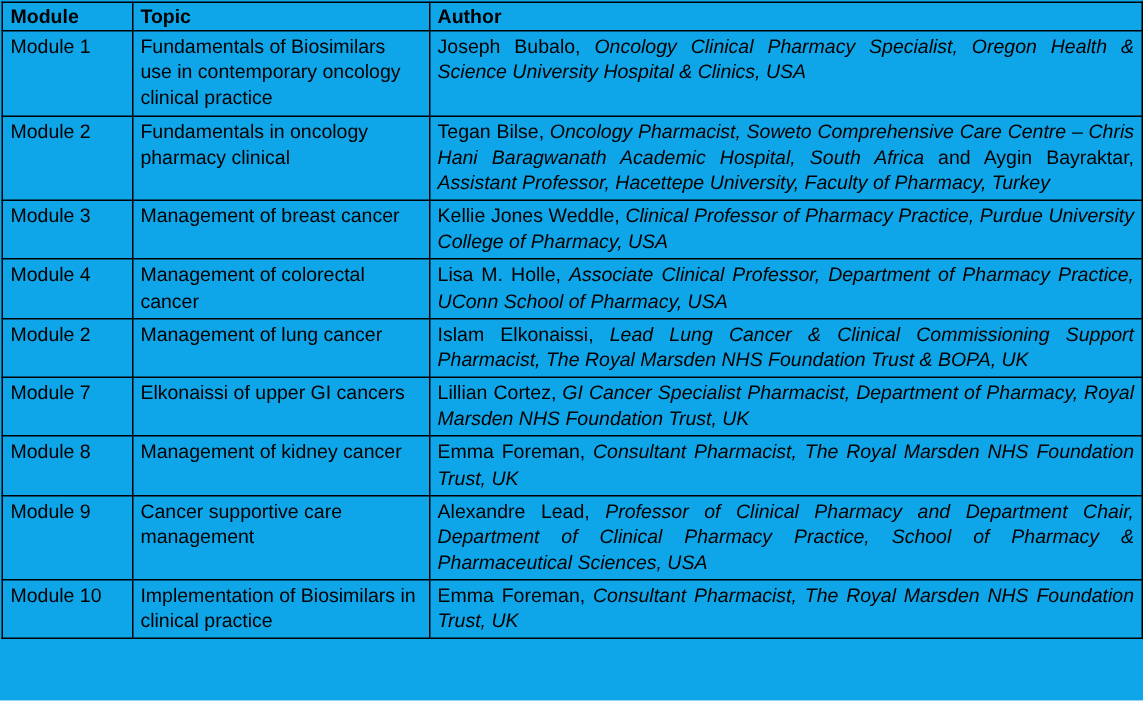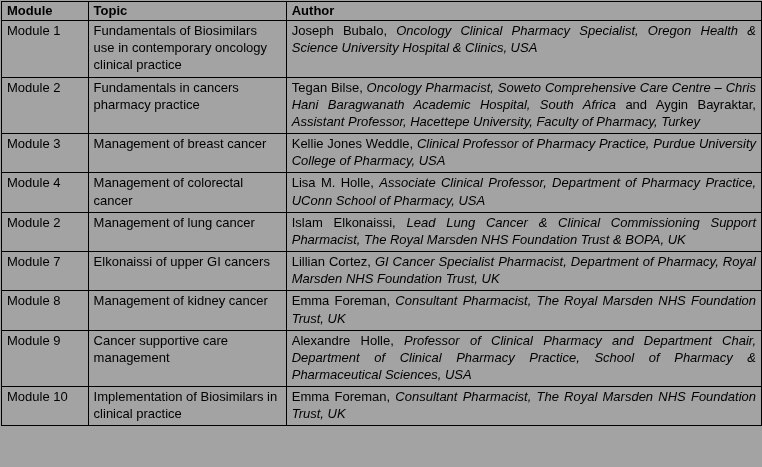--- a/index.html
+++ b/index.html
@@ -6,21 +6,21 @@
   html, body {
     margin: 0;
     padding: 0;
     background: #ffffff;
     color: #000000;
     font-family: "Liberation Sans", sans-serif;
   }
   .page {
     width: 762px;
     height: 467px;
-    background: #a3a3a3;
+    background: #0ea5e9;
     overflow: hidden;
   }
   table.modules-table {
     border-collapse: collapse;
     width: 761px;
     table-layout: fixed;
     margin: 1px 0 0 1px;
   }
   .modules-table th,
   .modules-table td {
@@ -60,21 +60,21 @@
       </tr>
     </thead>
     <tbody id="table-body">
         <tr>
           <td class="cell-module">Module 1</td>
           <td class="cell-topic">Fundamentals of Biosimilars use in contemporary oncology clinical practice</td>
           <td class="cell-author"><span>Joseph Bubalo, </span><span class="italic">Oncology Clinical Pharmacy Specialist, Oregon Health &amp; Science University Hospital &amp; Clinics, USA</span></td>
         </tr>
         <tr>
           <td class="cell-module">Module 2</td>
-          <td class="cell-topic">Fundamentals in cancers pharmacy practice</td>
+          <td class="cell-topic">Fundamentals in oncology pharmacy clinical</td>
           <td class="cell-author"><span>Tegan Bilse, </span><span class="italic">Oncology Pharmacist, Soweto Comprehensive Care Centre – Chris Hani Baragwanath Academic Hospital, South Africa</span><span> and Aygin Bayraktar, </span><span class="italic">Assistant Professor, Hacettepe University, Faculty of Pharmacy, Turkey</span></td>
         </tr>
         <tr>
           <td class="cell-module">Module 3</td>
           <td class="cell-topic">Management of breast cancer</td>
           <td class="cell-author"><span>Kellie Jones Weddle, </span><span class="italic">Clinical Professor of Pharmacy Practice, Purdue University College of Pharmacy, USA</span></td>
         </tr>
         <tr>
           <td class="cell-module">Module 4</td>
           <td class="cell-topic">Management of colorectal cancer</td>
@@ -91,21 +91,21 @@
           <td class="cell-author"><span>Lillian Cortez, </span><span class="italic">GI Cancer Specialist Pharmacist, Department of Pharmacy, Royal Marsden NHS Foundation Trust, UK</span></td>
         </tr>
         <tr>
           <td class="cell-module">Module 8</td>
           <td class="cell-topic">Management of kidney cancer</td>
           <td class="cell-author"><span>Emma Foreman, </span><span class="italic">Consultant Pharmacist, The Royal Marsden NHS Foundation Trust, UK</span></td>
         </tr>
         <tr>
           <td class="cell-module">Module 9</td>
           <td class="cell-topic">Cancer supportive care management</td>
-          <td class="cell-author"><span>Alexandre Holle, </span><span class="italic">Professor of Clinical Pharmacy and Department Chair, Department of Clinical Pharmacy Practice, School of Pharmacy &amp; Pharmaceutical Sciences, USA</span></td>
+          <td class="cell-author"><span>Alexandre Lead, </span><span class="italic">Professor of Clinical Pharmacy and Department Chair, Department of Clinical Pharmacy Practice, School of Pharmacy &amp; Pharmaceutical Sciences, USA</span></td>
         </tr>
         <tr>
           <td class="cell-module">Module 10</td>
           <td class="cell-topic">Implementation of Biosimilars in clinical practice</td>
           <td class="cell-author"><span>Emma Foreman, </span><span class="italic">Consultant Pharmacist, The Royal Marsden NHS Foundation Trust, UK</span></td>
         </tr>
       </tbody>
   </table>
 </div>
 

